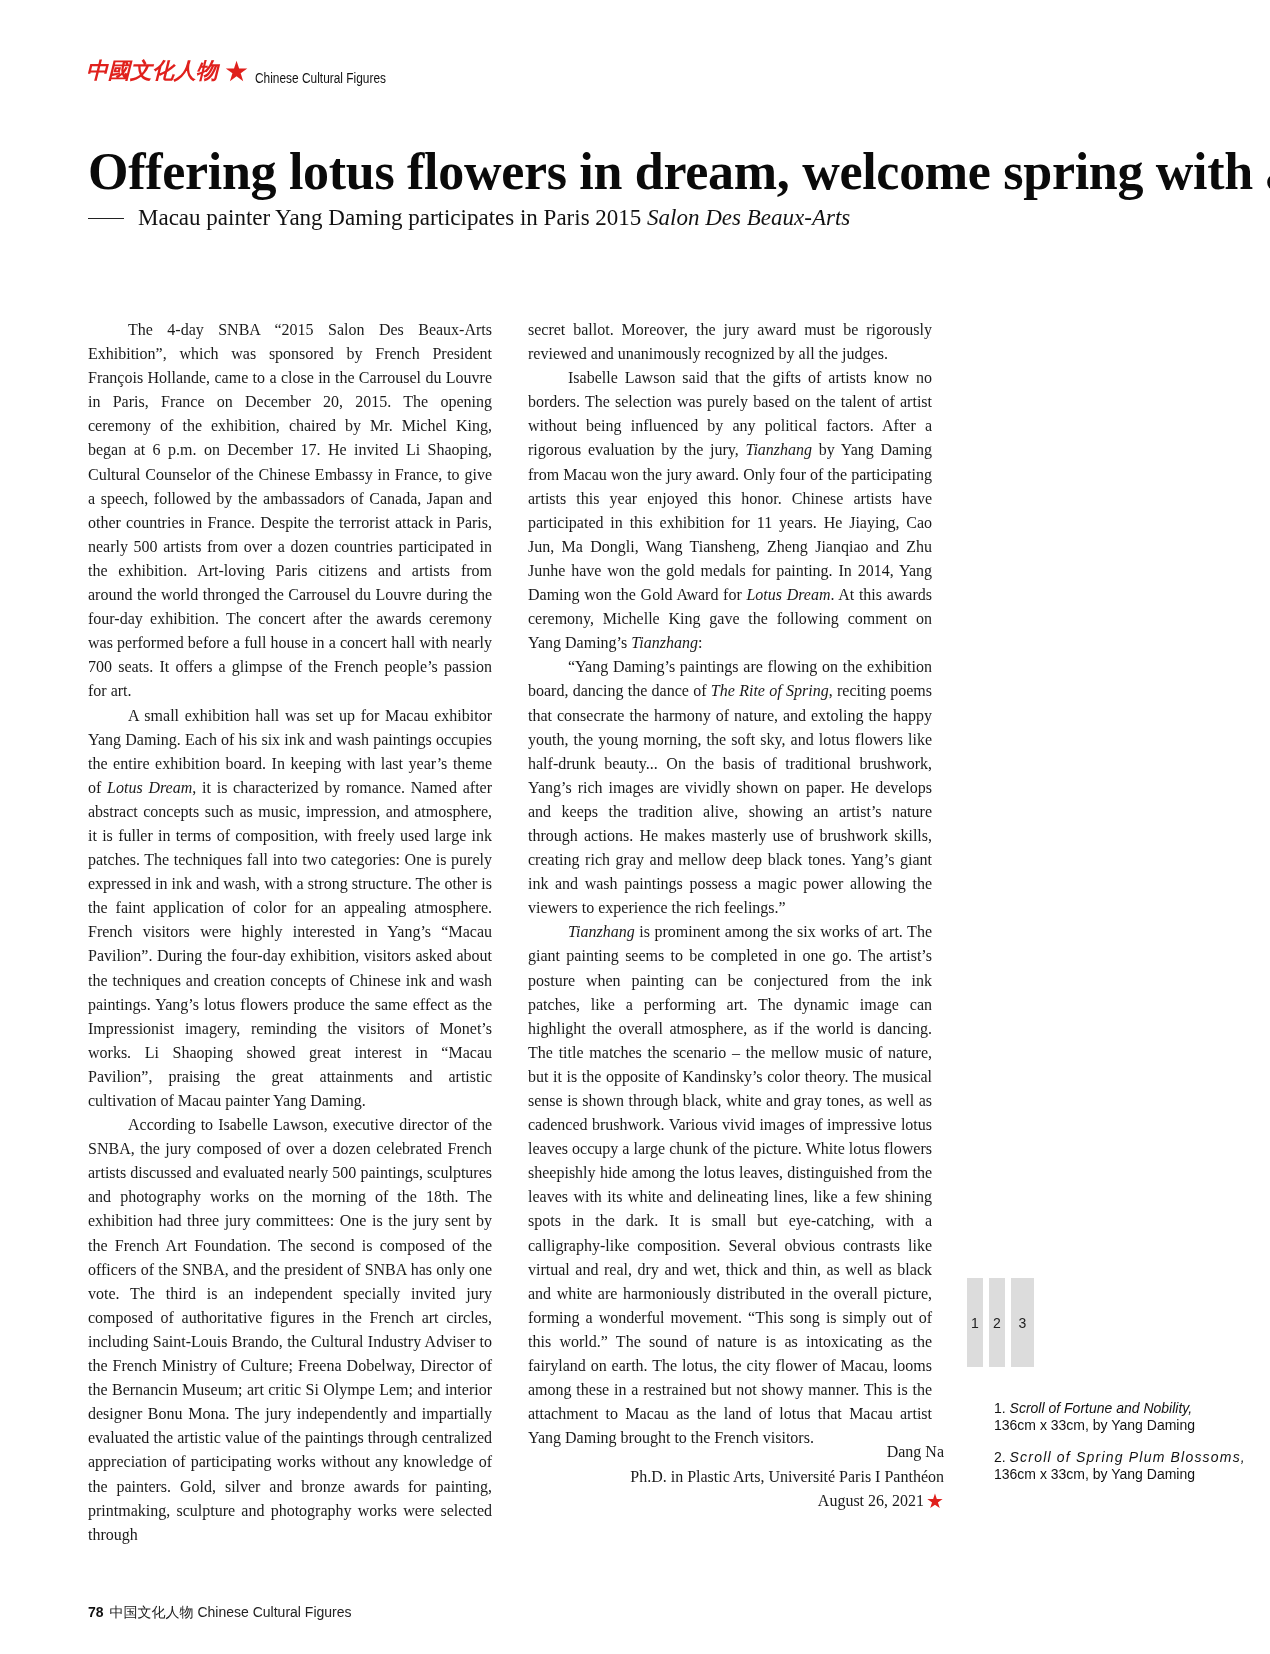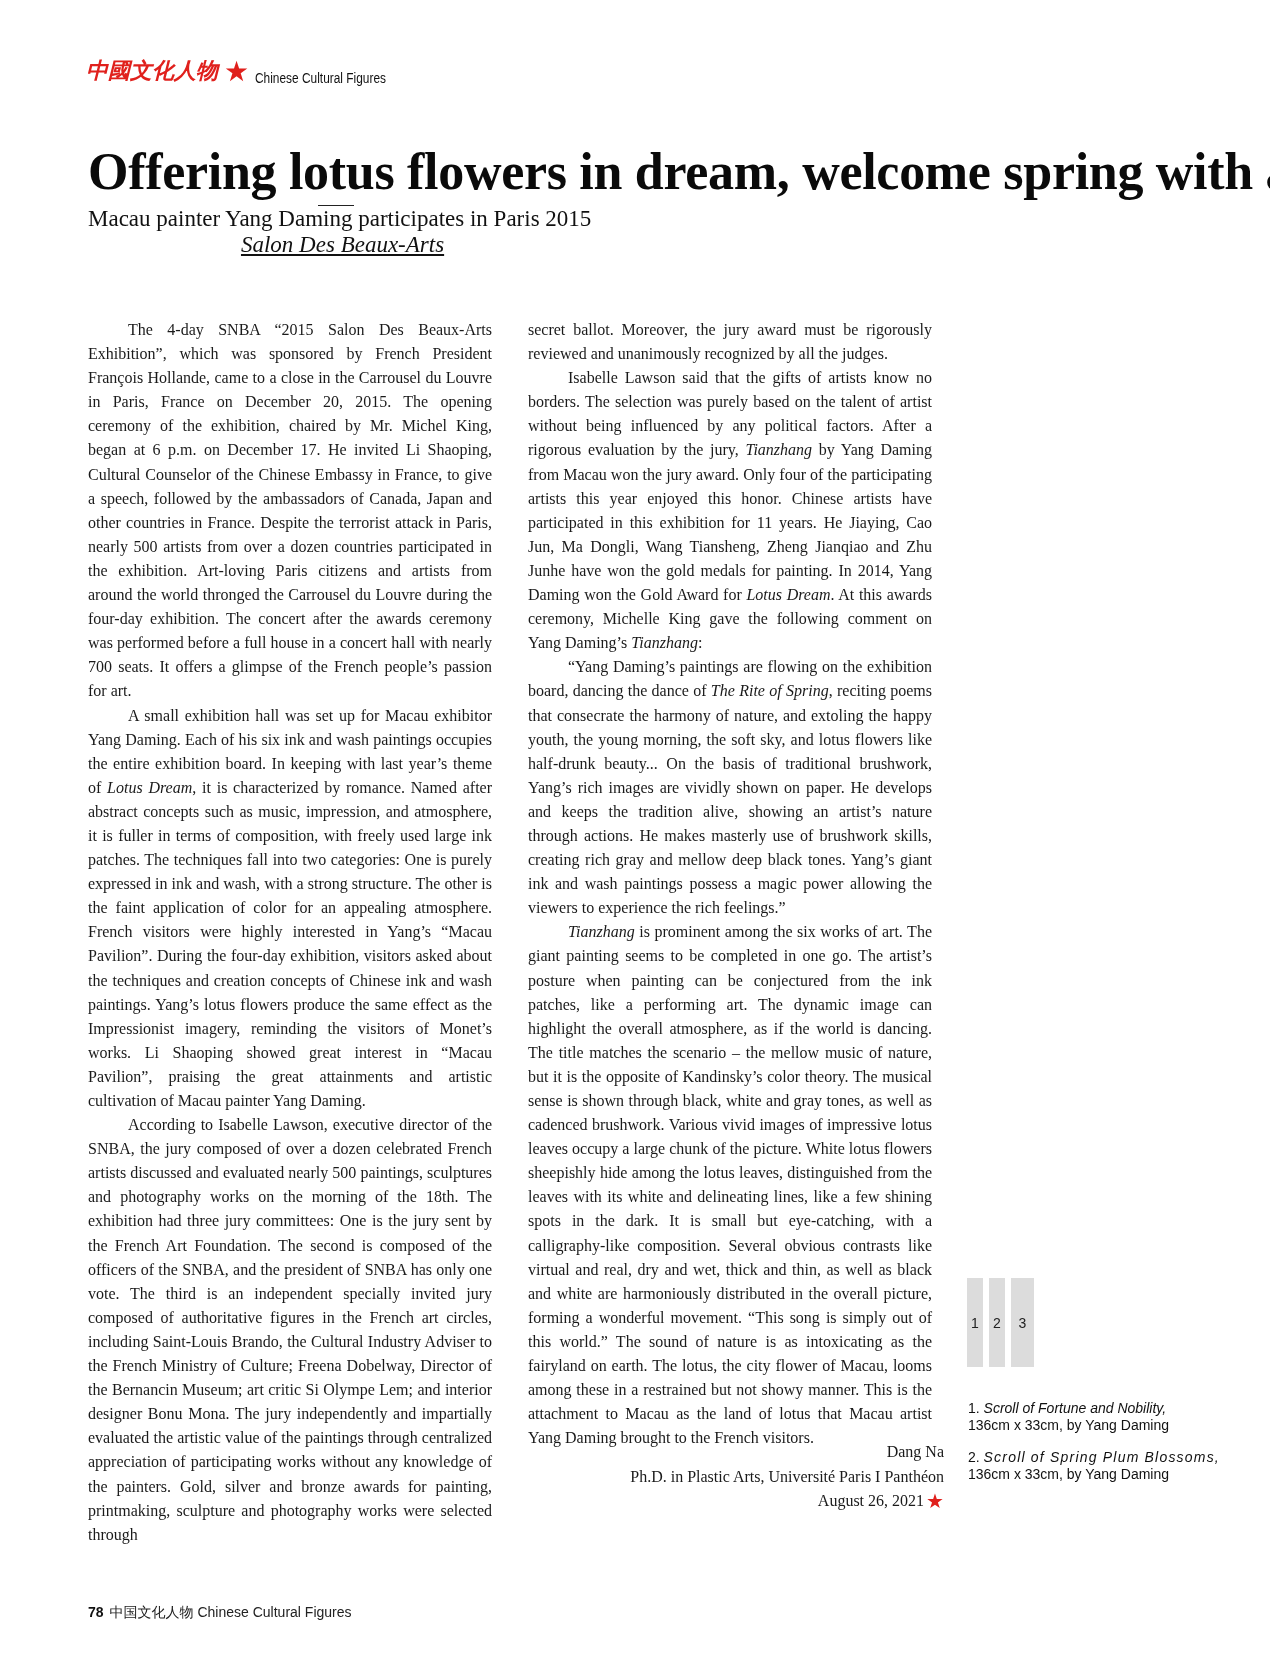--- a/index.html
+++ b/index.html
@@ -2,38 +2,38 @@
 <html><head>
 <meta charset="utf-8">
 <style>
   html, body { margin: 0; padding: 0; background: #ffffff; }
   body { width: 1270px; height: 1654px; position: relative; overflow: hidden; color: #111; }
   .header { position: absolute; left: 86px; top: 56px; display: flex; align-items: flex-end; }
   .header .cn { color: #e0201c; font-family: "DejaVu Serif", serif; font-weight: bold; font-size: 22px; letter-spacing: 0px; font-style: italic; }
   .header .star { color: #e0201c; font-size: 28px; margin: 0 6px 0 6px; line-height: 1; }
   .header .en { font-family: "Liberation Sans", sans-serif; font-size: 14px; color: #111; transform: scaleX(0.85); transform-origin: left center; display: inline-block; }
   h1.title { position: absolute; left: 88px; top: 142px; margin: 0; font-family: "Liberation Serif", serif; font-weight: bold; font-size: 52px; letter-spacing: -0.3px; white-space: nowrap; color: #0a0a0a; }
-  .subtitle { position: absolute; left: 88px; top: 205px; font-family: "Liberation Serif", serif; font-size: 23px; white-space: nowrap; color: #111; display: flex; align-items: center; flex-direction: column; }
+  .subtitle { position: absolute; left: 88px; top: 205px; font-family: "Liberation Serif", serif; font-size: 23px; white-space: nowrap; color: #111; display: flex; align-items: center; }
   .subtitle .dash { display: inline-block; width: 36px; height: 1px; background: #222; margin-right: 14px; }
-  .subtitle em { font-style: italic; text-decoration: underline; }
+  .subtitle em { font-style: italic; }
   .col { position: absolute; top: 282px; width: 404px; font-family: "Liberation Serif", serif; font-size: 16px; line-height: 24.1px; text-align: justify; color: #1a1a1a; margin-top: 36px; }
   .col p { margin: 0; text-indent: 40px; }
   .col p.noindent { text-indent: 0; }
   .col1 { left: 88px; }
   .col2 { left: 528px; }
   .col i { font-style: italic; }
   .signature { position: absolute; left: 572px; width: 372px; top: 1440px; font-family: "Liberation Serif", serif; font-size: 16px; line-height: 24.5px; text-align: right; color: #1a1a1a; }
   .signature .star { color: #e0201c; font-size: 20px; line-height: 1; vertical-align: -2px; margin-left: 2px; }
   .thumbs { position: absolute; left: 967px; top: 1278px; display: flex; gap: 6px; }
   .thumb { background: #dcdcdc; height: 89px; display: flex; align-items: center; justify-content: center; font-family: "Liberation Sans", sans-serif; font-size: 14px; color: #222; }
   .thumb.t1 { width: 16px; }
   .thumb.t2 { width: 16px; }
   .thumb.t3 { width: 23px; }
   .captions { position: absolute; left: 968px; top: 1400px; width: 300px; font-family: "Liberation Sans", sans-serif; font-size: 14px; line-height: 17px; color: #111; }
-  .caption { margin-bottom: 15px; }
+  .caption { margin-bottom: 15px; margin-left: 26px; }
   .caption i { font-style: italic; }
   .caption.wide i { letter-spacing: 1.2px; }
   .footer { position: absolute; left: 88px; top: 1604px; font-family: "Liberation Sans", sans-serif; font-size: 14px; color: #222; }
   .footer .num { font-weight: bold; margin-right: 6px; color: #111; }
 </style>
 </head>
 <body>
 
 <div class="header">
   <span class="cn">中國文化人物</span>

